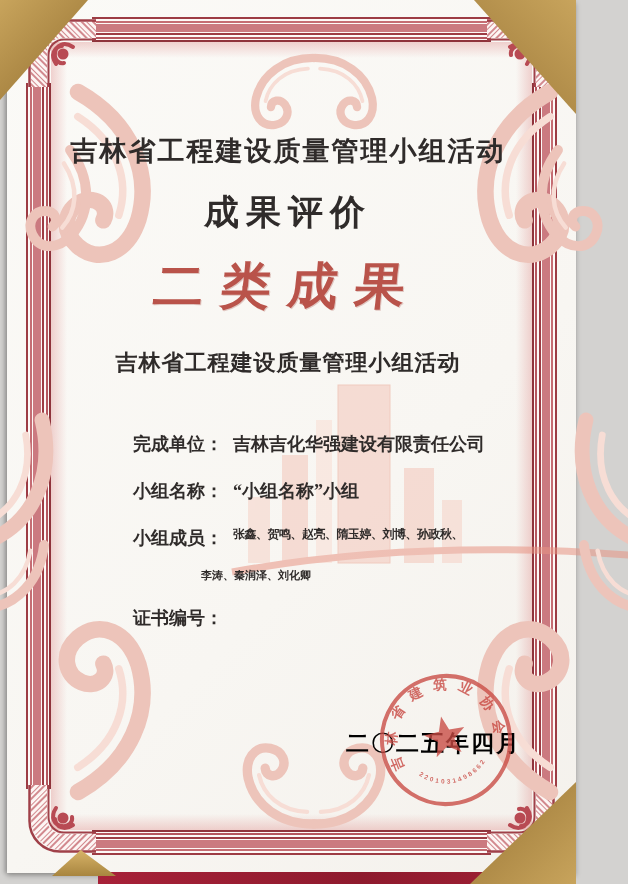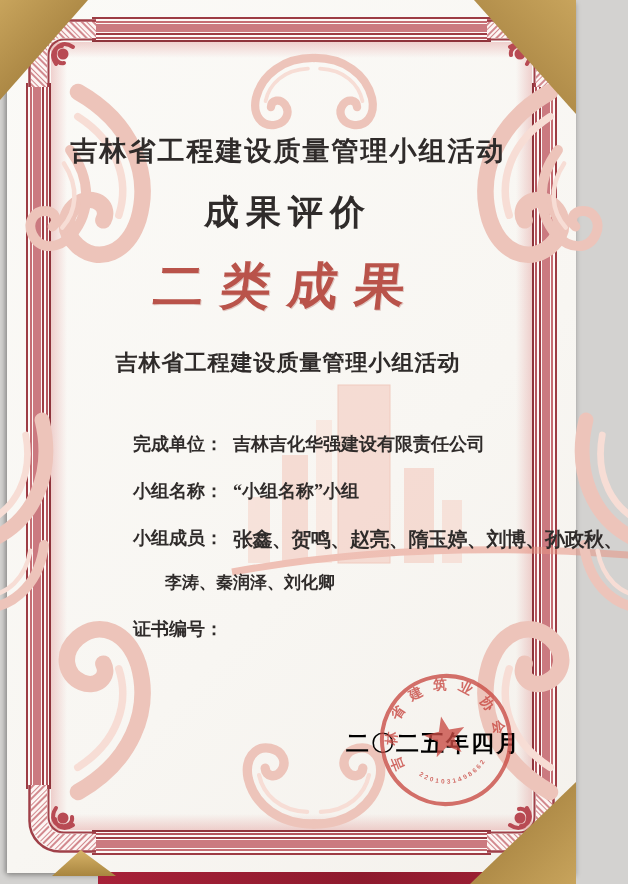--- a/index.html
+++ b/index.html
@@ -59,23 +59,23 @@
   .title2{position:absolute;left:0;right:0;top:189px;text-align:center;
     font-size:35px;font-weight:bold;letter-spacing:7px;}
   .award{position:absolute;left:0;right:0;top:253px;text-align:center;
     font-size:50px;font-weight:bold;letter-spacing:17px;color:#b9534a;
     transform:skewX(-6deg);text-shadow:1px 1px 0 rgba(150,50,40,.25);}
   .project{position:absolute;left:0;right:0;top:348px;text-align:center;
     font-size:22px;font-weight:bold;letter-spacing:1px;}
   .fields{position:absolute;left:133px;top:432px;font-size:18px;font-weight:bold;}
   .row{display:flex;margin-bottom:23px;white-space:nowrap;}
   .row .lbl{margin-right:10px;}
-  .members-val{font-size:20px;letter-spacing:-0.5px;}
-  .members2{margin-left:32px;margin-top:-5px;margin-bottom:23px;
-    font-size:17px;font-weight:bold;white-space:nowrap;}
+  .members-val{font-size:12px;letter-spacing:-0.5px;}
+  .members2{margin-left:68px;margin-top:-5px;margin-bottom:23px;
+    font-size:11px;font-weight:bold;white-space:nowrap;}
   .certno-val{font-size:19px;letter-spacing:0.5px;}
   .date{position:absolute;left:346px;top:728px;z-index:6;
     font-size:23px;font-weight:bold;letter-spacing:2px;color:#000000;}
 
   
   .seal{position:absolute;left:366px;top:660px;width:160px;height:160px;z-index:5;
     transform:rotate(-12deg);opacity:.88;}
 
   
   .gold{position:absolute;z-index:8;}

